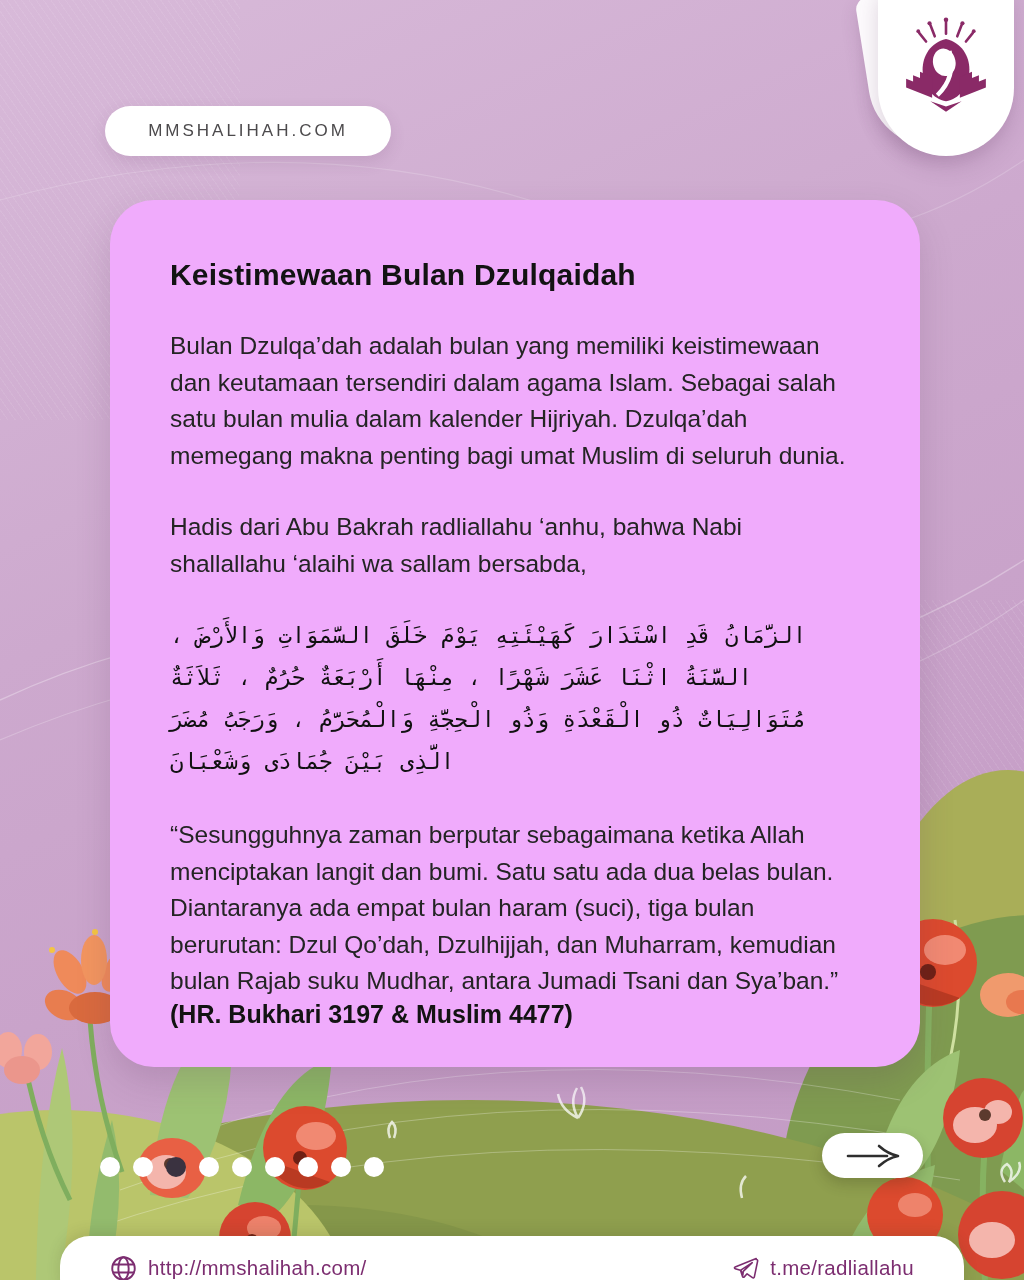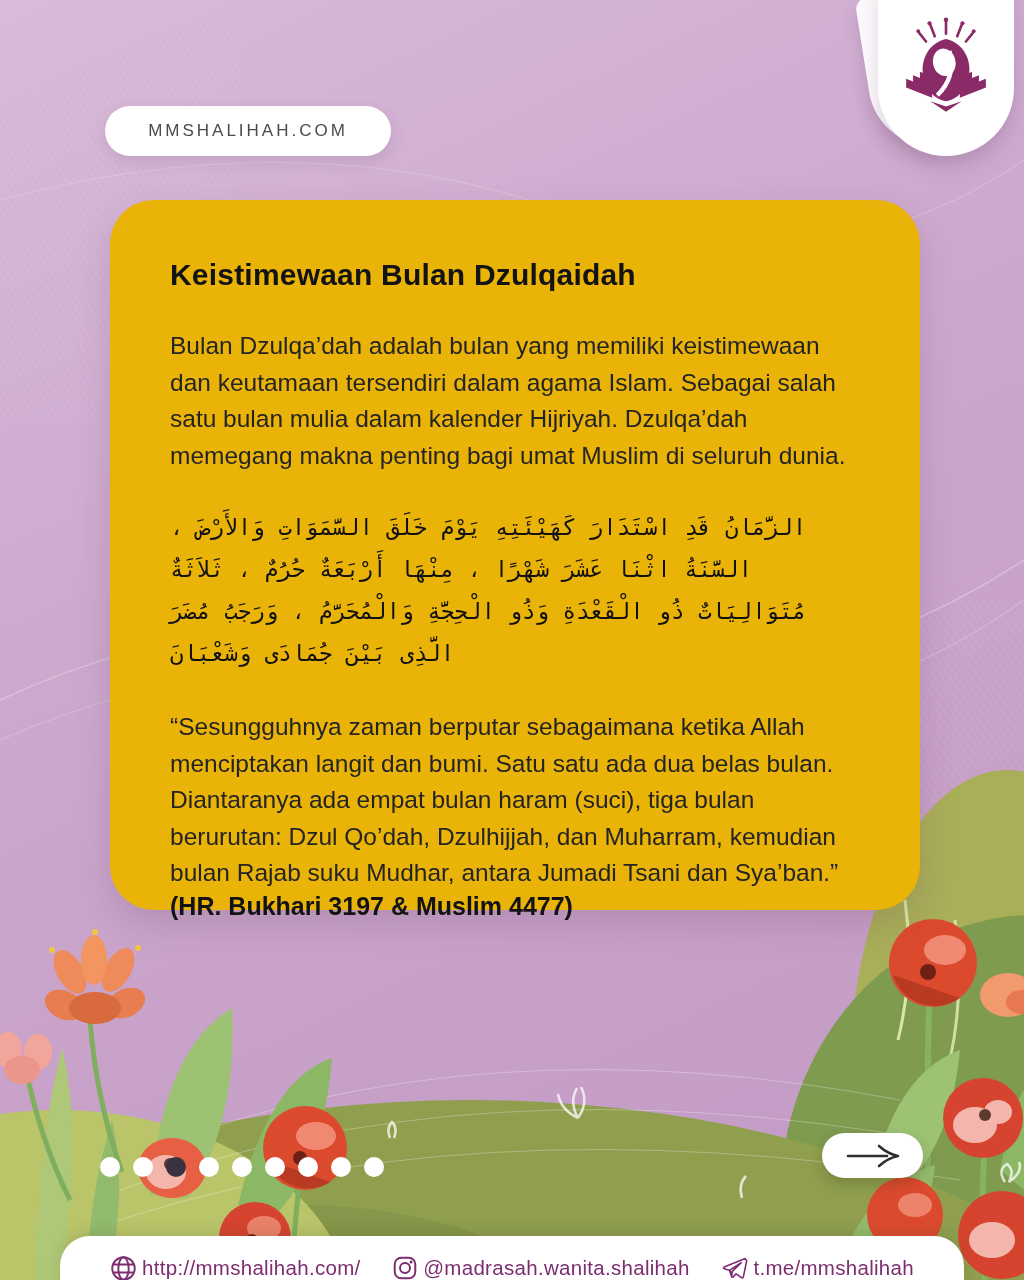--- a/index.html
+++ b/index.html
@@ -31,22 +31,22 @@
     position:absolute; left:4px; top:2px; width:132px; height:158px; background:#fdfbfd;
     border-radius:12px 12px 64px 64px; transform:rotate(-9deg); box-shadow:0 8px 18px rgba(96,56,96,.18);
   }
   .brand-logo .sheet-front {
     position:absolute; left:16px; top:0; width:136px; height:170px; background:#ffffff;
     border-radius:6px 6px 68px 68px; box-shadow:0 10px 22px rgba(96,56,96,.20);
     display:flex; align-items:center; justify-content:center;
   }
 
   .content-card {
-    position:absolute; left:110px; top:200px; width:810px; height:710px;
-    background:#eab308; border-radius:44px; padding:58px 60px 0 60px;
+    position:absolute; left:110px; top:200px; width:810px; height:867px;
+    background:#f0abfc; border-radius:44px; padding:58px 60px 0 60px;
     box-shadow:0 14px 34px rgba(90,50,90,.18);
   }
   .card-title { font-size:30px; font-weight:700; color:#131313; letter-spacing:.2px; margin-bottom:36px; }
   .card-para { font-size:24.5px; line-height:1.49; color:#242424; margin-bottom:35px; }
   .arabic-text {
     direction:rtl; unicode-bidi:embed; text-align:left;
     font-family:Liberation Mono, monospace;
     font-size:22.5px; line-height:1.86; color:#111; margin-bottom:33px;
   }
   .card-quote { font-size:24.5px; line-height:1.49; color:#242424; }
@@ -61,21 +61,21 @@
     background:#ffffff; border-radius:23px; display:flex; align-items:center; justify-content:center;
     box-shadow:0 6px 14px rgba(40,40,20,.22); cursor:pointer;
   }
 
   .footer-bar {
     position:absolute; left:60px; top:1236px; width:904px; height:72px;
     background:#ffffff; border-radius:30px;
     display:flex; align-items:center; justify-content:space-between;
     padding:0 50px 8px 50px; box-shadow:0 -4px 14px rgba(60,60,30,.15);
   }
-  .footer-item { display:flex; align-items:center; gap:5px; color:#7c2d70;justify-content:space-between; }
+  .footer-item { display:flex; align-items:center; gap:11px; color:#7c2d70;justify-content:space-between; }
   .footer-item span { font-size:20.5px; letter-spacing:.3px; }
   .footer-item svg { display:block; }
 </style>
 </head>
 <body>
 
 <svg class="bg-waves" viewBox="0 0 1024 1280">
   <path d="M0 700 Q260 580 520 650 T1024 560" fill="none" stroke="rgba(255,255,255,.30)" stroke-width="1.4"></path>
   <path d="M0 740 Q280 620 540 690 T1024 600" fill="none" stroke="rgba(255,255,255,.22)" stroke-width="1.2"></path>
   <path d="M0 200 Q300 120 560 210 T1024 160" fill="none" stroke="rgba(255,255,255,.18)" stroke-width="1.2"></path>
@@ -201,20 +201,21 @@
         <path d="M76 96 L106 84 L106 74 L98 77 L98 70 L90 73 L90 66 L76 72 Z"></path>
         <path d="M42 100 L60 112 L78 100 L60 106 Z"></path>
       </g>
     </svg>
   </div>
 </div>
 
 <div class="content-card">
   <div class="card-title">Keistimewaan Bulan Dzulqaidah</div>
   <p class="card-para">Bulan Dzulqa’dah adalah bulan yang memiliki keistimewaan dan keutamaan tersendiri dalam agama Islam. Sebagai salah satu bulan mulia dalam kalender Hijriyah. Dzulqa’dah memegang makna penting bagi umat Muslim di seluruh dunia.</p>
+  <p class="card-para">Hadis dari Abu Bakrah radliallahu ‘anhu, bahwa Nabi shallallahu ‘alaihi wa sallam bersabda,</p>
   <p class="arabic-text">الزَّمَانُ قَدِ اسْتَدَارَ كَهَيْئَتِهِ يَوْمَ خَلَقَ السَّمَوَاتِ وَالأَرْضَ ، السَّنَةُ اثْنَا عَشَرَ شَهْرًا ، مِنْهَا أَرْبَعَةٌ حُرُمٌ ، ثَلاَثَةٌ مُتَوَالِيَاتٌ ذُو الْقَعْدَةِ وَذُو الْحِجَّةِ وَالْمُحَرَّمُ ، وَرَجَبُ مُضَرَ الَّذِى بَيْنَ جُمَادَى وَشَعْبَانَ</p>
   <p class="card-quote">“Sesungguhnya zaman berputar sebagaimana ketika Allah menciptakan langit dan bumi. Satu satu ada dua belas bulan. Diantaranya ada empat bulan haram (suci), tiga bulan berurutan: Dzul Qo’dah, Dzulhijjah, dan Muharram, kemudian bulan Rajab suku Mudhar, antara Jumadi Tsani dan Sya’ban.”</p>
   <p class="card-source">(HR. Bukhari 3197 &amp; Muslim 4477)</p>
 </div>
 
 <div class="pagination">
     <div class="dot"></div>
     <div class="dot"></div>
     <div class="dot active"></div>
     <div class="dot"></div>
@@ -235,26 +236,18 @@
 <div class="footer-bar">
   <div class="footer-item">
     <svg width="27" height="27" viewBox="0 0 24 24" stroke="#7c2d70" stroke-width="1.7" fill="none">
       <circle cx="12" cy="12" r="10"></circle>
       <ellipse cx="12" cy="12" rx="4.6" ry="10"></ellipse>
       <path d="M2.6 8.5 H21.4 M2.6 15.5 H21.4"></path>
     </svg>
     <span>http://mmshalihah.com/</span>
   </div>
   <div class="footer-item">
-    <svg width="26" height="26" viewBox="0 0 24 24" stroke="#7c2d70" stroke-width="1.8" fill="none">
-      <rect x="2.5" y="2.5" width="19" height="19" rx="6"></rect>
-      <circle cx="12" cy="12" r="4.6"></circle>
-      <circle cx="17.6" cy="6.4" r="1.4" fill="#7c2d70" stroke="none"></circle>
-    </svg>
-    <span>@madrasah.wanita.shalihah</span>
-  </div>
-  <div class="footer-item">
     <svg width="27" height="27" viewBox="0 0 24 24">
       <path d="M21.5 3.2 L2.8 10.6 c-.9.36-.85 1.25.05 1.55 l4.7 1.5 1.8 5.5 c.27.8 1.0.92 1.55.3 l2.5-2.75 4.8 3.5 c.68.5 1.5.12 1.68-.76 l2.9-14.1 c.2-1-.56-1.6-1.33-1.29 Z M7.8 13.4 l10.2-6.6 -8 7.8 -.35 3.3 Z" fill="none" stroke="#7c2d70" stroke-width="1.4" stroke-linejoin="round"></path>
     </svg>
-    <span>t.me/mmshalihah</span>
+    <span>t.me/radliallahu</span>
   </div>
 </div>
 
 </body></html>

